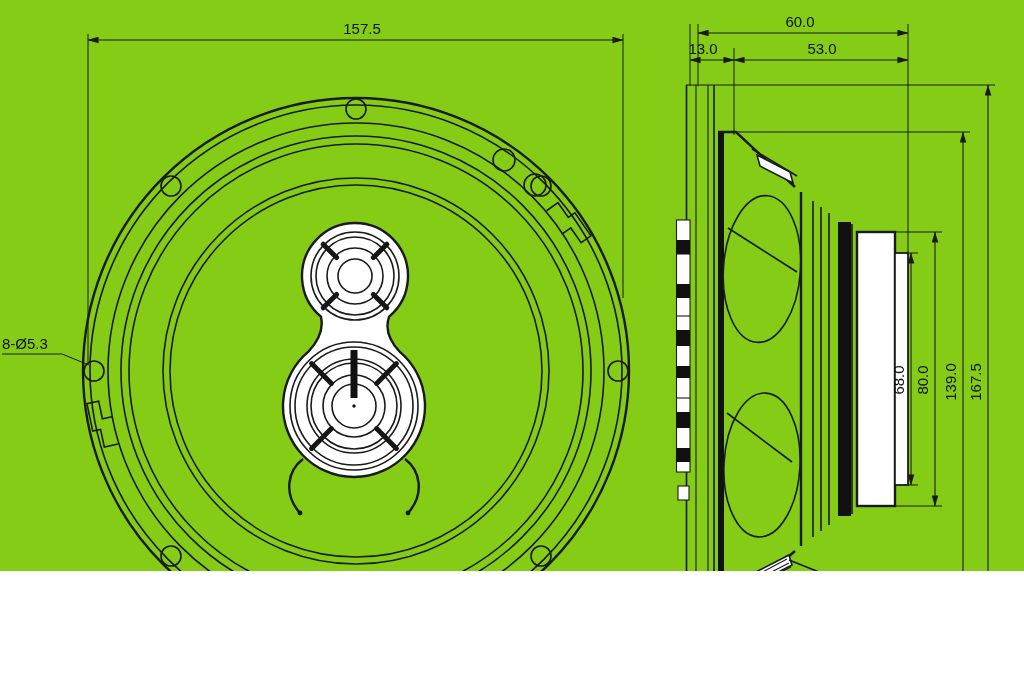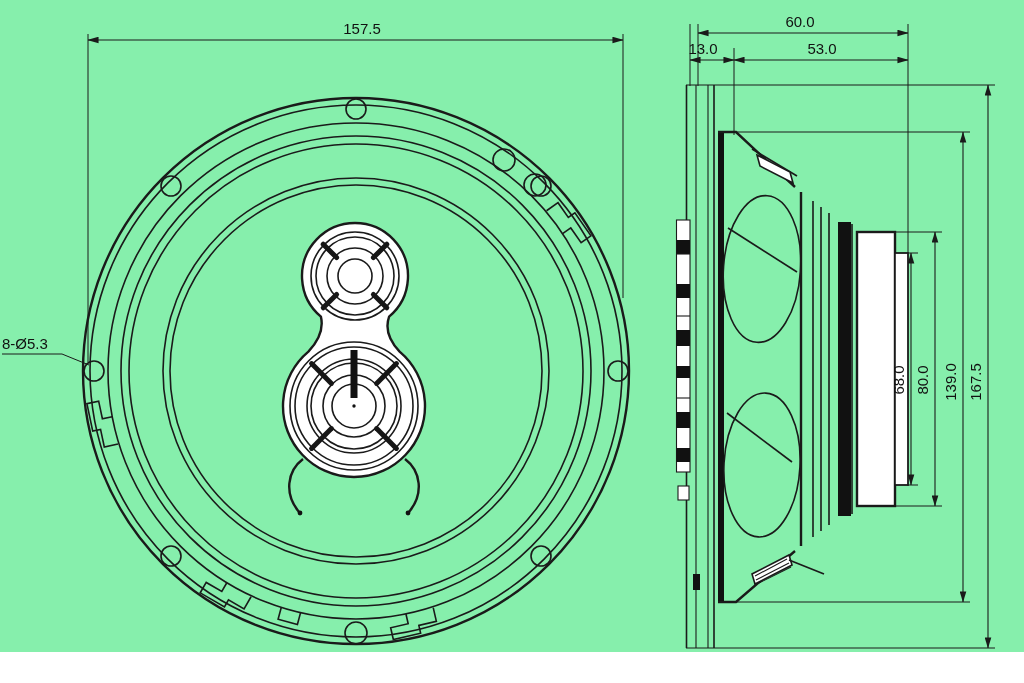--- a/index.html
+++ b/index.html
@@ -1,16 +1,16 @@
 <!DOCTYPE html>
 <html><head>
 <meta charset="utf-8">
 <style>
   html,body{margin:0;padding:0;background:#ffffff;}
-  .stage{position:relative;width:1024px;height:652px;background:#86efac;overflow:hidden;
+  .stage{position:relative;width:1024px;height:571px;background:#84cc16;overflow:hidden;
          font-family:"Liberation Sans", sans-serif;}
   svg{display:block;}
   .ln{stroke:#1a1a1a;fill:none;stroke-width:1.6;}
   .ln-thin{stroke:#1a1a1a;fill:none;stroke-width:1.1;}
   .ln-thick{stroke:#1a1a1a;fill:none;stroke-width:2.4;}
   .fill-dark{fill:#111111;stroke:none;}
   .white{fill:#ffffff;}
   .dim{stroke:#1a1a1a;fill:none;stroke-width:1.1;}
   .ext{stroke:#1a1a1a;fill:none;stroke-width:1.0;}
   .dimtext{font-family:"Liberation Sans", sans-serif;font-size:15px;fill:#111111;}

